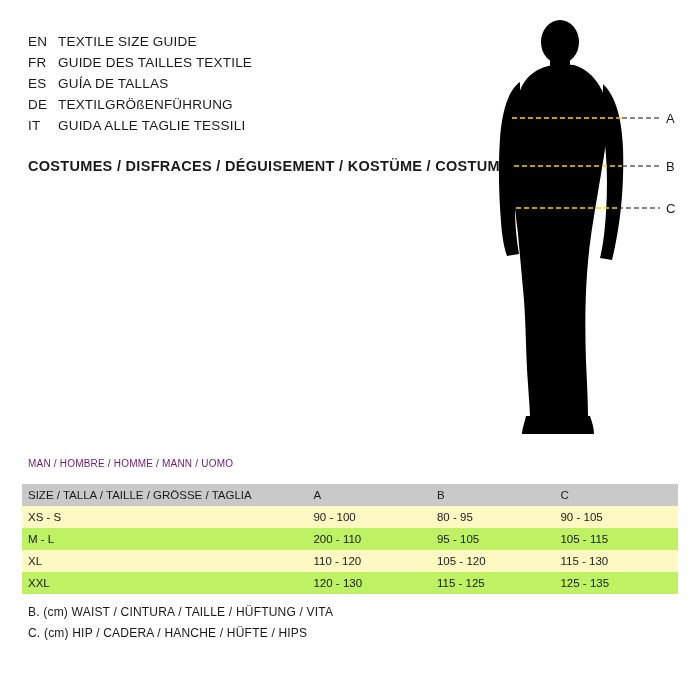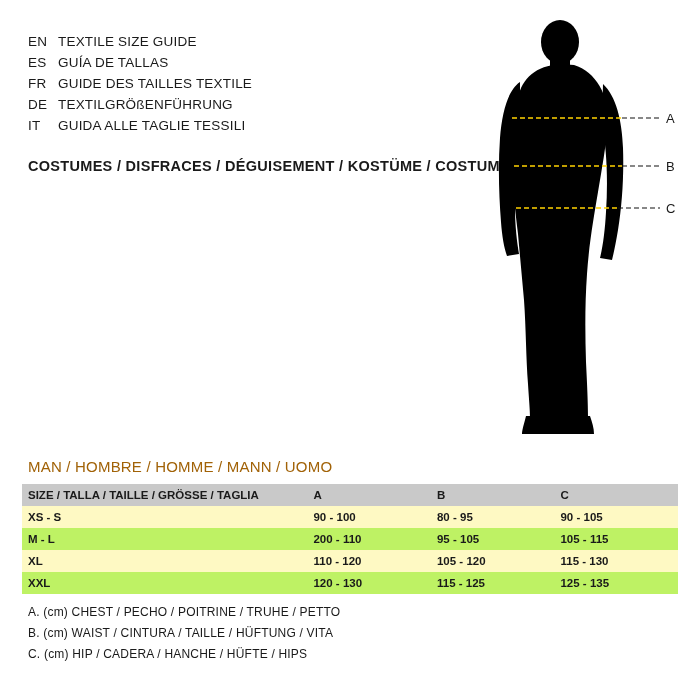--- a/index.html
+++ b/index.html
@@ -65,38 +65,38 @@
   }
   .figure-wrap svg {
     display: block;
   }
 
   
   .table-title {
     position: absolute;
     left: 28px;
     top: 458px;
-    font-size: 15px;
+    font-size: 10px;
     letter-spacing: 0.2px;
-    color: #a16207;
+    color: #701a75;
   }
 
   table.size-table {
     position: absolute;
     left: 22px;
     top: 484px;
     width: 656px;
     border-collapse: collapse;
     font-size: 11.5px;
   }
   table.size-table th,
   table.size-table td {
     padding: 3px 0 3px 6px;
     text-align: left;
-    font-weight: bold;
+    font-weight: normal;
     color: #1a1a1a;
     height: 16px;
     vertical-align: middle;
   }
   table.size-table thead tr {
     background: #c9c9c9;
   }
   table.size-table tbody tr.odd {
     background: #fef9c3;
   }
@@ -126,26 +126,26 @@
 <body>
 
 <div class="page">
 
   <div class="lang-block">
     <div class="lang-row">
       <span class="lang-code">EN</span>
       <span class="lang-text">TEXTILE SIZE GUIDE</span>
     </div>
     <div class="lang-row">
+      <span class="lang-code">FR</span>
+      <span class="lang-text">GUIDE DES TAILLES TEXTILE</span>
+    </div>
+    <div class="lang-row">
       <span class="lang-code">ES</span>
       <span class="lang-text">GUÍA DE TALLAS</span>
-    </div>
-    <div class="lang-row">
-      <span class="lang-code">FR</span>
-      <span class="lang-text">GUIDE DES TAILLES TEXTILE</span>
     </div>
     <div class="lang-row">
       <span class="lang-code">DE</span>
       <span class="lang-text">TEXTILGRÖßENFÜHRUNG</span>
     </div>
     <div class="lang-row">
       <span class="lang-code">IT</span>
       <span class="lang-text">GUIDA ALLE TAGLIE TESSILI</span>
     </div>
   </div>
@@ -239,18 +239,17 @@
       <tr class="even">
         <td>XXL</td>
         <td>120 - 130</td>
         <td>115 - 125</td>
         <td>125 - 135</td>
       </tr>
     </tbody>
   </table>
 
   <div class="legend">
-    <div class="legend-row">A. (cm) CHEST / PECHO / POITRINE / TRUHE / PETTO</div>
     <div class="legend-row">B. (cm) WAIST / CINTURA / TAILLE / HÜFTUNG / VITA</div>
     <div class="legend-row">C. (cm) HIP / CADERA / HANCHE / HÜFTE / HIPS</div>
   </div>
 
 </div>
 
 </body></html>

